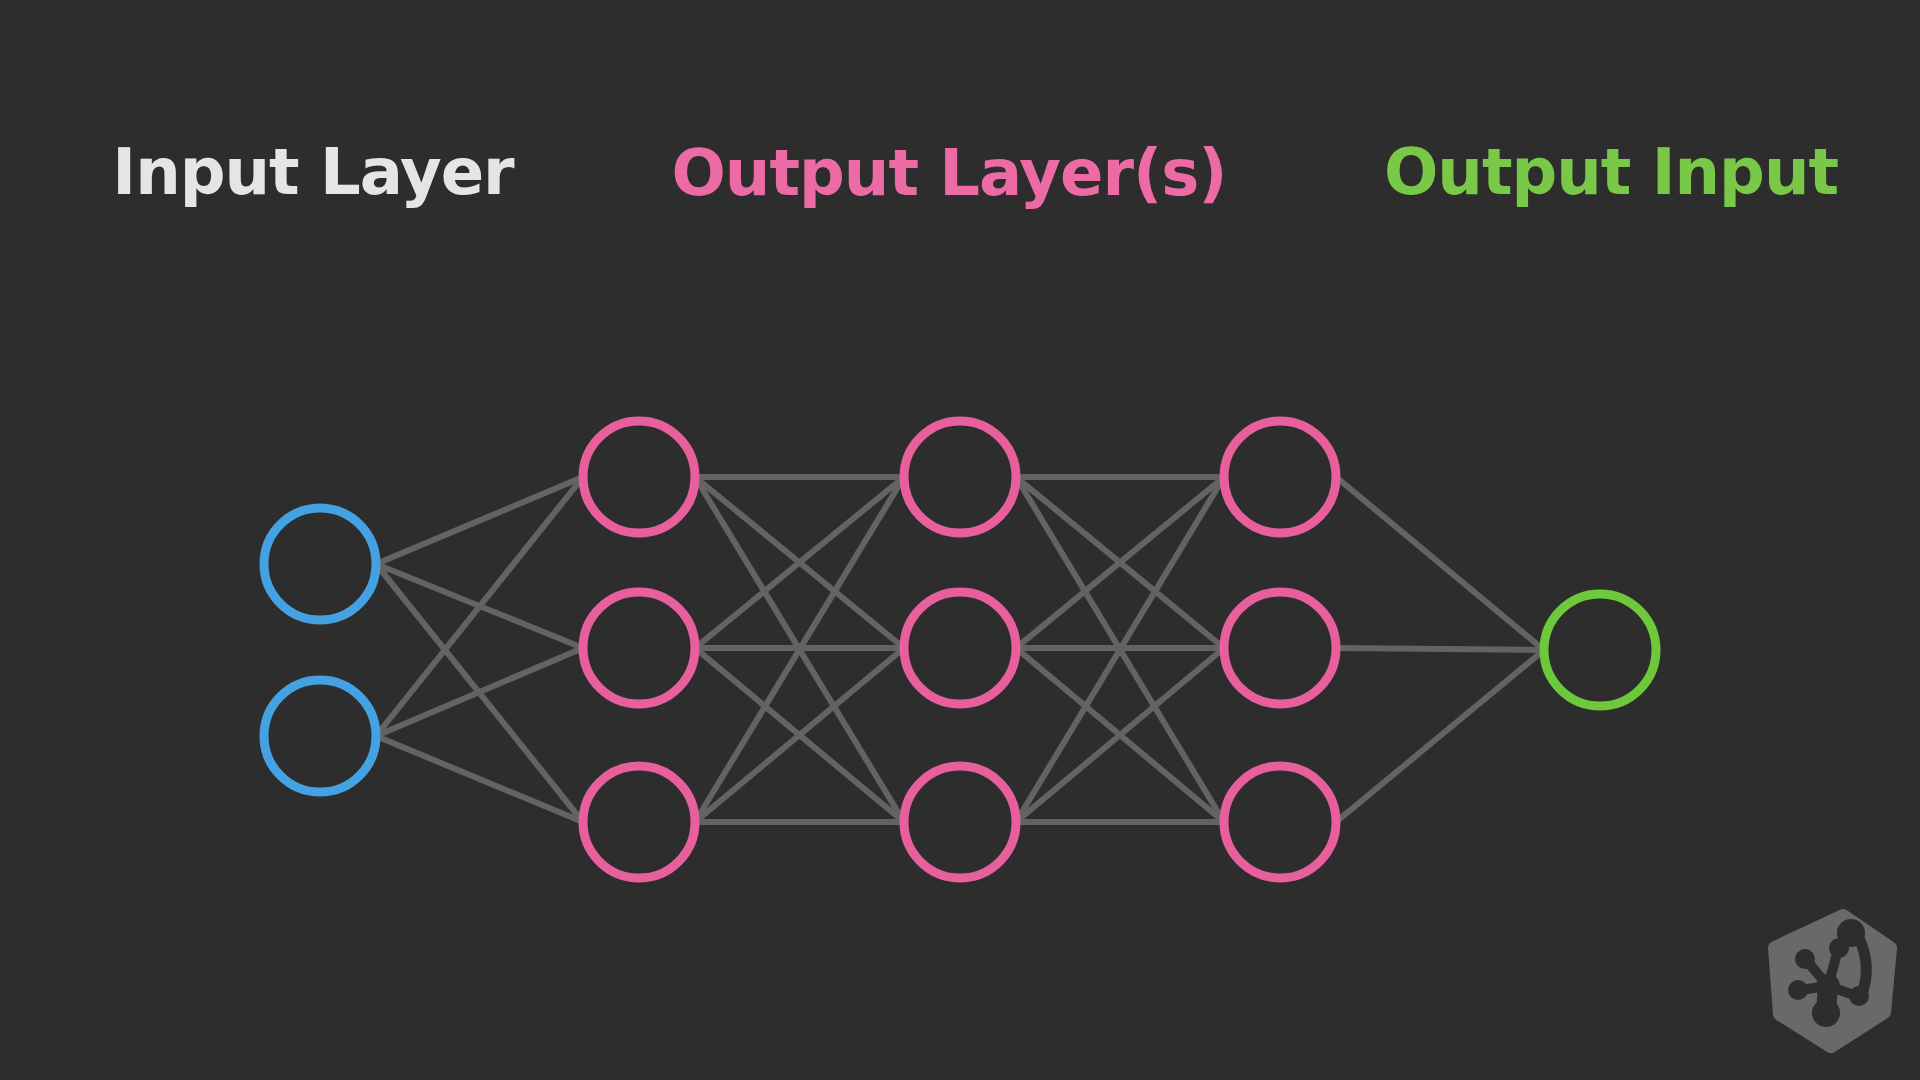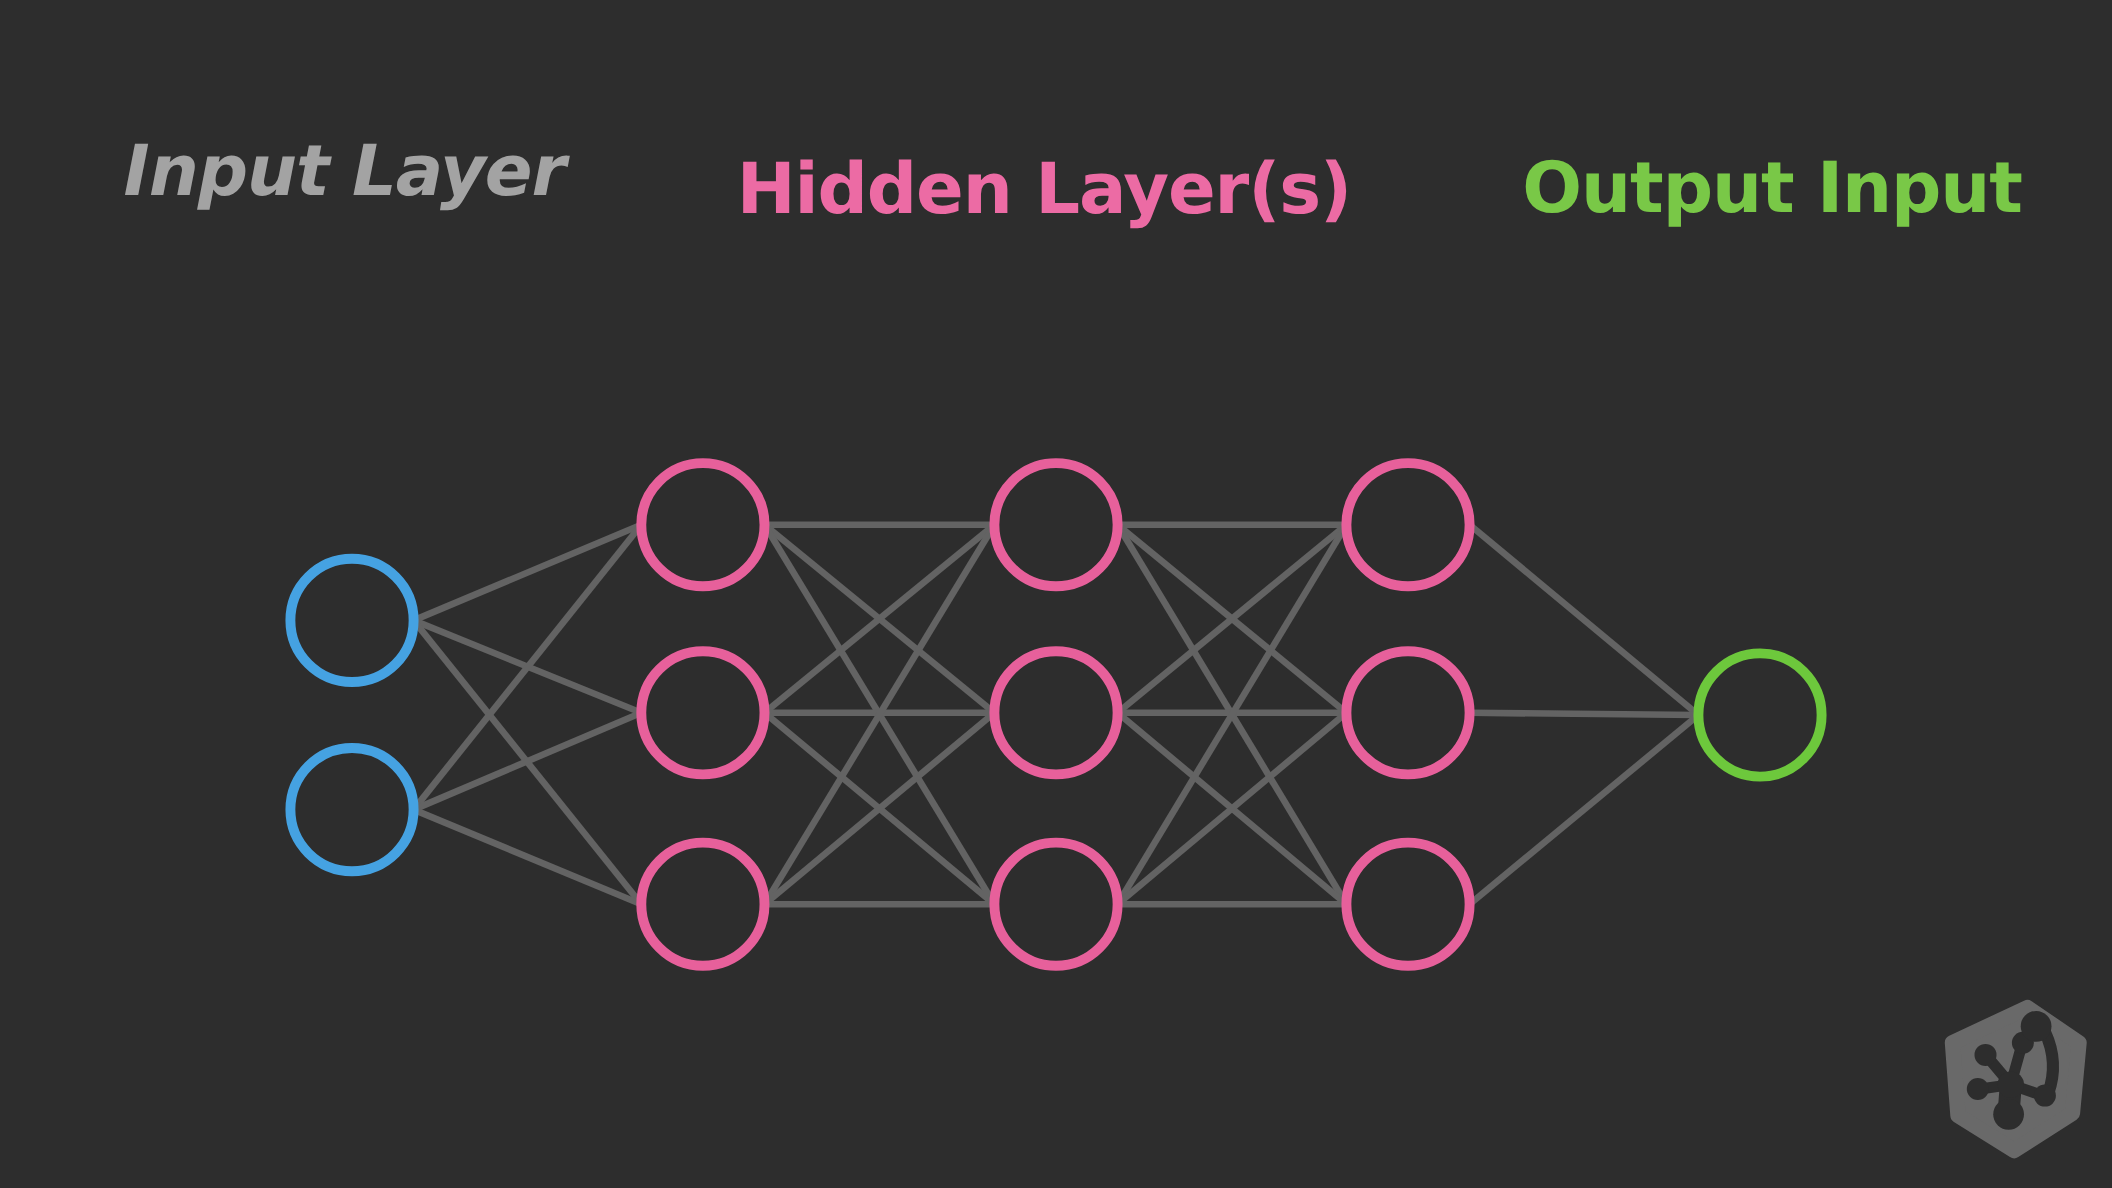--- a/index.html
+++ b/index.html
@@ -77,22 +77,22 @@
       <circle cx="639" cy="822" r="56" fill="#2d2d2d" stroke="#e7609b" stroke-width="9"></circle>
       <circle cx="960" cy="477" r="56" fill="#2d2d2d" stroke="#e7609b" stroke-width="9"></circle>
       <circle cx="960" cy="648" r="56" fill="#2d2d2d" stroke="#e7609b" stroke-width="9"></circle>
       <circle cx="960" cy="822" r="56" fill="#2d2d2d" stroke="#e7609b" stroke-width="9"></circle>
       <circle cx="1280" cy="477" r="56" fill="#2d2d2d" stroke="#e7609b" stroke-width="9"></circle>
       <circle cx="1280" cy="648" r="56" fill="#2d2d2d" stroke="#e7609b" stroke-width="9"></circle>
       <circle cx="1280" cy="822" r="56" fill="#2d2d2d" stroke="#e7609b" stroke-width="9"></circle>
       <circle cx="1600" cy="650" r="56" fill="#2d2d2d" stroke="#6dc83c" stroke-width="9"></circle>
     </svg>
 
-  <div class="layer-label" style="left: 313px; top: 124px; color: #a3a3a3; font-style: italic;">Input Layer</div>
-  <div class="layer-label" style="left: 949px; top: 141px; color: rgb(236, 107, 164);">Hidden Layer(s)</div>
+  <div class="layer-label" style="left: 313px; top: 140px; color: #e5e5e5;">Input Layer</div>
+  <div class="layer-label" style="left: 949px; top: 141px; color: rgb(236, 107, 164);">Output Layer(s)</div>
   <div class="layer-label" style="left: 1611px; top: 140px; color: rgb(121, 200, 71);">Output Input</div>
 
   <svg id="logo-svg" width="140" height="150" viewBox="0 0 140 150">
 
     <polygon class="logo-hex" points="80,8 127,40 121,104 68,138 17,106 12,40" stroke-width="14" stroke-linejoin="round" fill="#696969" stroke="#696969"></polygon>
 
     <g class="logo-foot">
       <g class="foot-stroke" fill="none" stroke-linecap="round">
         <path d="M 65,78 L 44,53" stroke-width="10" stroke="#2d2d2d"></path>
         <path d="M 65,78 L 37,82" stroke-width="10" stroke="#2d2d2d"></path>

